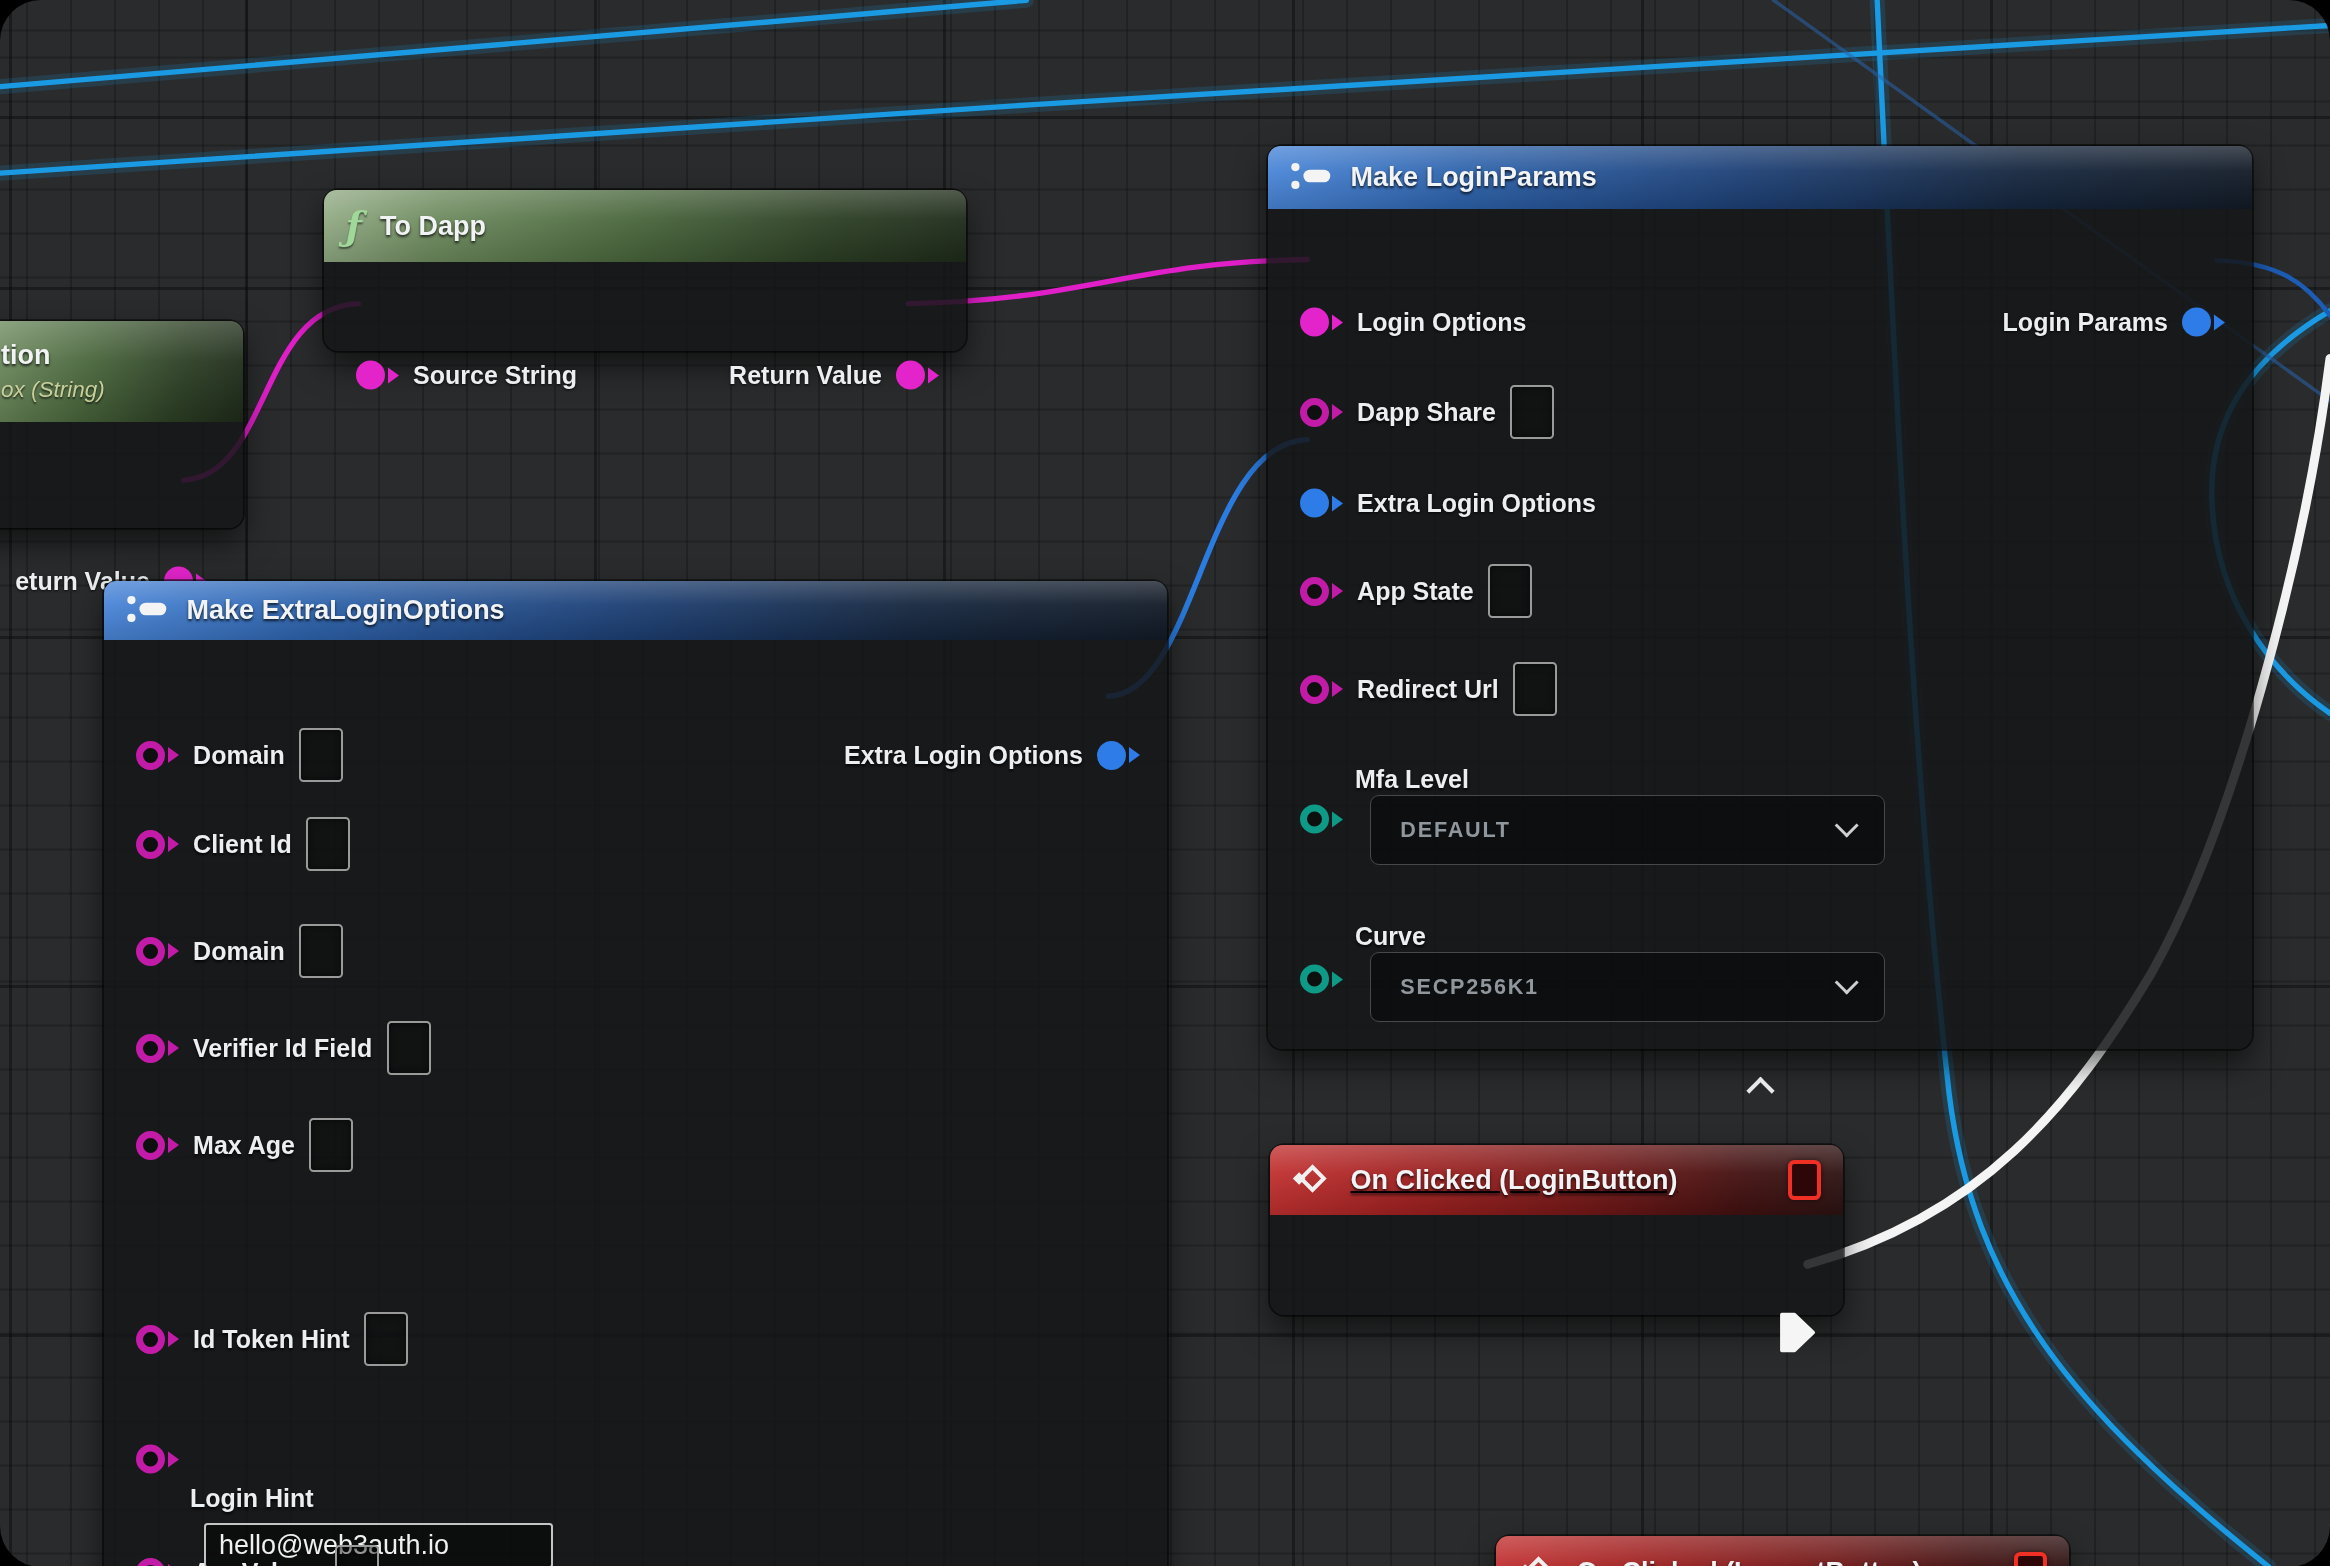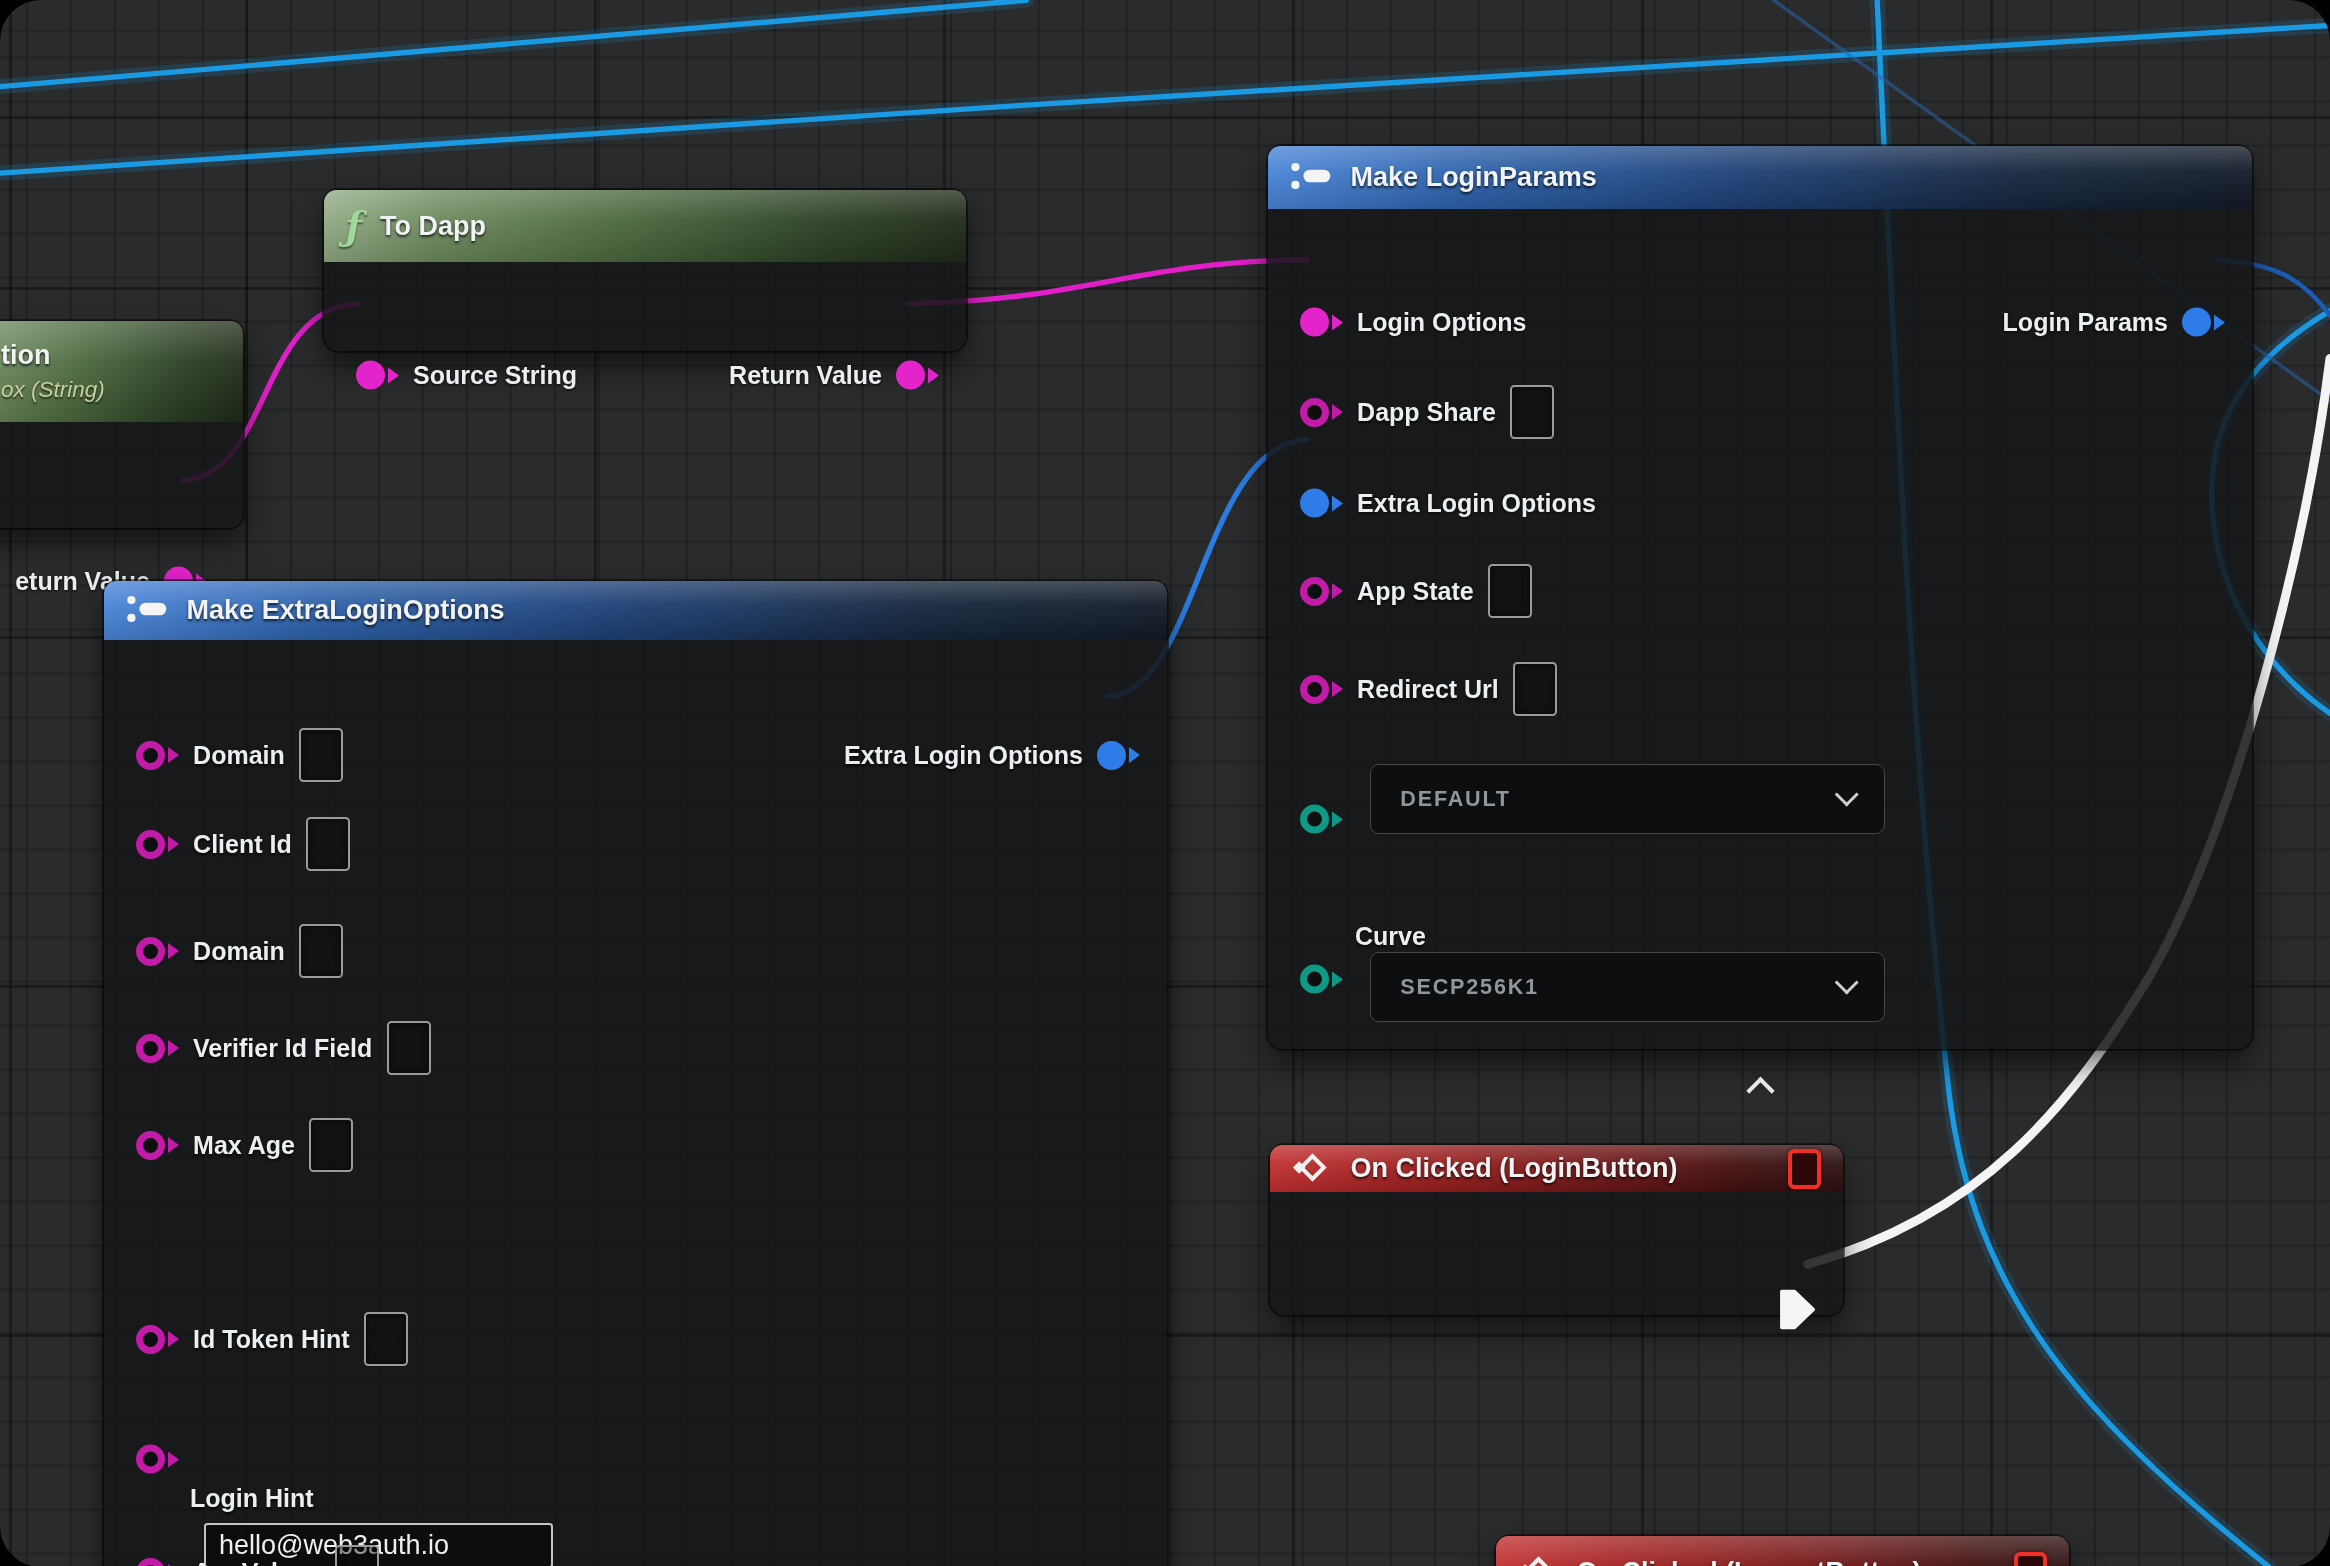--- a/index.html
+++ b/index.html
@@ -239,20 +239,21 @@
             </div>
             <span class="pin-label">Redirect Url</span>
             <div class="chk"></div>
             <div class="grow"></div>
           </div>
           <div class="pin-wrap" style="position: absolute; left: 32px; top: 610px; transform: translateY(-50%);">
             <div class="pin" style="border: 7.2px solid rgb(14, 154, 135); background: rgba(8, 8, 8, 0.55);"></div>
             <div class="pin-tail" style="border-left-color: rgb(14, 154, 135);"></div>
           </div>
           <div class="field-block" style="left: 87px; top: 555px;">
+            <div class="field-label">Mfa Level</div>
             <div class="dropdown" style="margin-left: 15.3px;">
               <span class="dd-value">DEFAULT</span>
               <span class="chev"></span>
             </div>
           </div>
           <div class="pin-wrap" style="position: absolute; left: 32px; top: 770px; transform: translateY(-50%);">
             <div class="pin" style="border: 7.2px solid rgb(14, 154, 135); background: rgba(8, 8, 8, 0.55);"></div>
             <div class="pin-tail" style="border-left-color: rgb(14, 154, 135);"></div>
           </div>
           <div class="field-block" style="left: 87px; top: 712px;">
@@ -261,21 +262,21 @@
               <span class="dd-value">SECP256K1</span>
               <span class="chev"></span>
             </div>
           </div>
           <div class="caret-btn" style="top: 878px;">
             <div class="caret"></div>
           </div>
         </div>
       </div>
       <div class="node" style="left: 1270px; top: 1145px; width: 573px; height: 170px;">
-        <div class="node-header hdr-red" style="height: 47px;">
+        <div class="node-header hdr-red" style="height: 70px; text-decoration: underline;">
           <span class="hdr-ico"><svg width="41" height="41" viewBox="0 0 46 46">
               <rect x="14" y="14" width="18" height="18" fill="none" stroke="#f0f0f0" stroke-width="4.5" transform="rotate(45 23 23)"></rect>
               <rect x="3" y="18" width="10" height="10" fill="#f0f0f0" transform="rotate(45 8 23)"></rect>
             </svg></span>
           <span class="node-title" style="position: relative; z-index: 1;">On Clicked (LoginButton)</span>
           <div class="bound-box"></div>
         </div>
         <div class="node-body" style="height: 111px;">
           <div class="row" style="top: 119px;">
             <div class="grow"></div>

